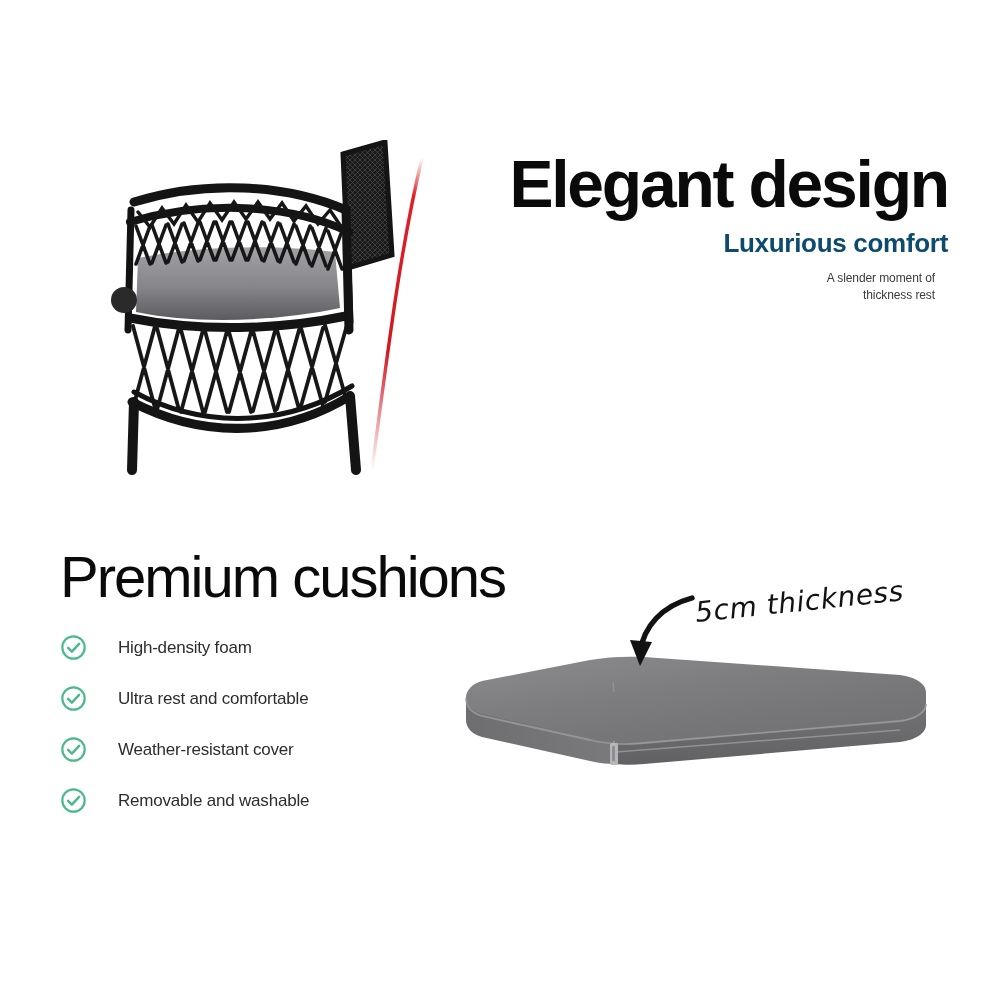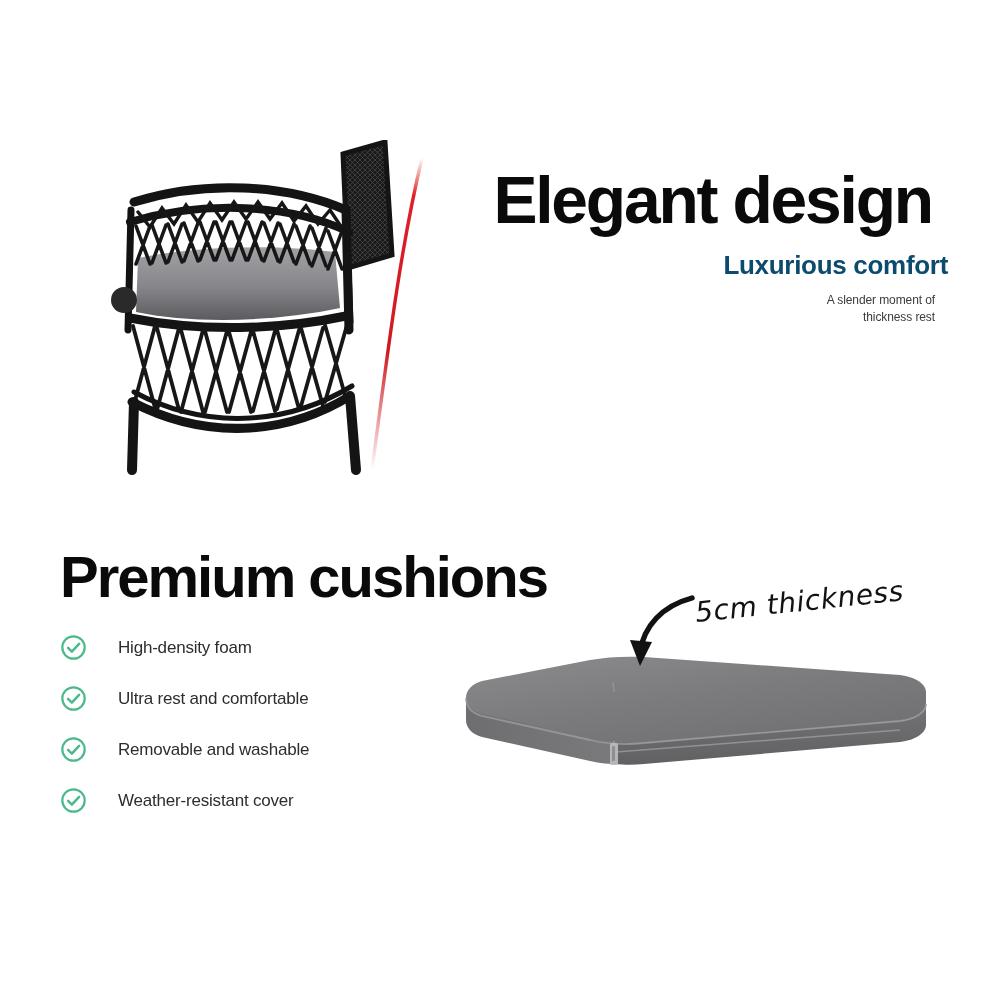--- a/index.html
+++ b/index.html
@@ -37,21 +37,21 @@
     width: 478px;
     text-align: right;
   }
   .headline {
     font-family: "Liberation Sans", sans-serif;
     font-weight: bold;
     font-size: 66px;
     line-height: 0.98;
     letter-spacing: -2.2px;
     color: #0a0a0a;
-    margin: 16px;
+    margin: 0;
     white-space: nowrap;
   }
   .subhead {
     font-family: "Liberation Sans", sans-serif;
     font-weight: bold;
     font-size: 26px;
     line-height: 1.25;
     letter-spacing: -0.3px;
     color: #0c4a6e;
     margin: 10px 0 0 0;
@@ -67,21 +67,21 @@
     margin: 11px 13px 0 0;
     text-align: right;
   }
 
   
   .bottom-heading {
     position: absolute;
     left: 60px;
     top: 548px;
     font-family: "Liberation Sans", sans-serif;
-    font-weight: bold;
+    font-weight: normal;
     font-size: 58px;
     letter-spacing: -2.0px;
     line-height: 1;
     color: #0a0a0a;
     margin: 0;
     white-space: nowrap;
   }
 
   .feature-list {
     position: absolute;
@@ -245,28 +245,28 @@
         <circle cx="14" cy="14" r="11.6" fill="none" stroke="#4cb98b" stroke-width="2.3"></circle>
         <path d="M8.4 14.4 L12.3 18.2 L19.8 10.2" fill="none" stroke="#4cb98b" stroke-width="2.6" stroke-linecap="round" stroke-linejoin="round"></path>
       </svg>
       <span class="feature-label">Ultra rest and comfortable</span>
     </li>
     <li class="feature-item">
       <svg class="check-icon" viewBox="0 0 28 28">
         <circle cx="14" cy="14" r="11.6" fill="none" stroke="#4cb98b" stroke-width="2.3"></circle>
         <path d="M8.4 14.4 L12.3 18.2 L19.8 10.2" fill="none" stroke="#4cb98b" stroke-width="2.6" stroke-linecap="round" stroke-linejoin="round"></path>
       </svg>
-      <span class="feature-label">Removable and washable</span>
+      <span class="feature-label">Weather-resistant cover</span>
     </li>
     <li class="feature-item">
       <svg class="check-icon" viewBox="0 0 28 28">
         <circle cx="14" cy="14" r="11.6" fill="none" stroke="#4cb98b" stroke-width="2.3"></circle>
         <path d="M8.4 14.4 L12.3 18.2 L19.8 10.2" fill="none" stroke="#4cb98b" stroke-width="2.6" stroke-linecap="round" stroke-linejoin="round"></path>
       </svg>
-      <span class="feature-label">Weather-resistant cover</span>
+      <span class="feature-label">Removable and washable</span>
     </li>
   </ul>
 
   <div class="cushion-block">
     <svg class="cushion-svg" viewBox="0 0 540 240" xmlns="http://www.w3.org/2000/svg">
       <defs>
         <linearGradient id="topFace" x1="0.1" y1="0" x2="0.85" y2="1">
           <stop offset="0%" stop-color="#8a8a8c"></stop>
           <stop offset="45%" stop-color="#7c7c7e"></stop>
           <stop offset="100%" stop-color="#6f6f71"></stop>

